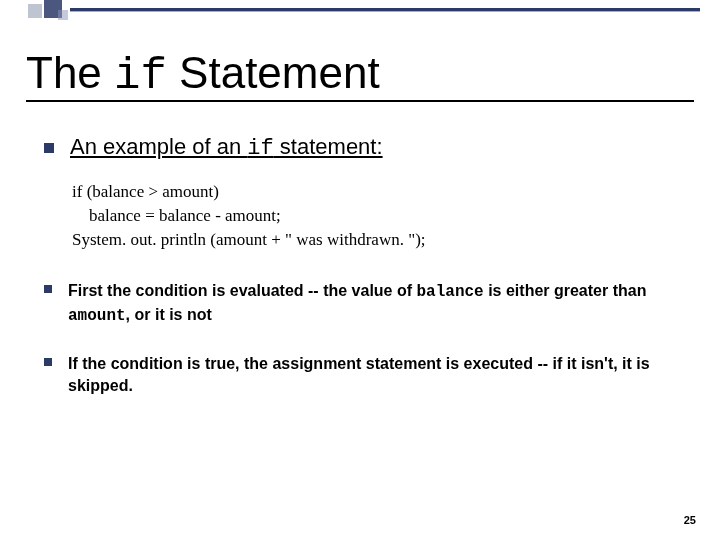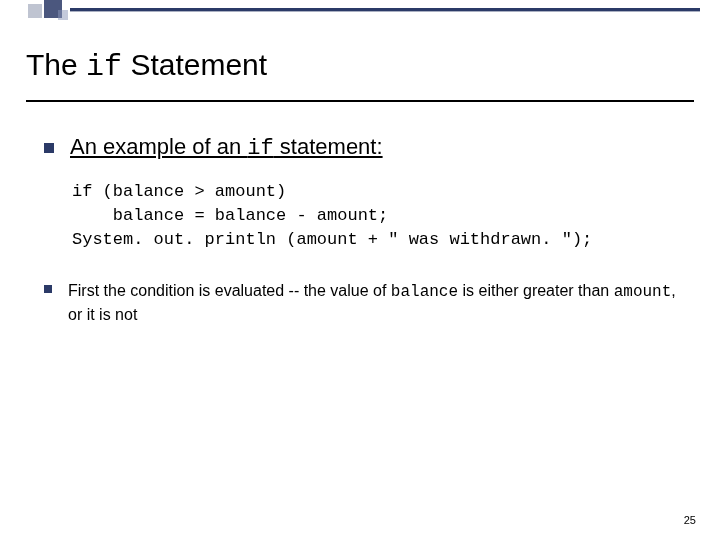--- a/index.html
+++ b/index.html
@@ -18,21 +18,21 @@
   }
   .deco .sq { position: absolute; }
   .deco .s1 { left: 28px; top: 4px; width: 14px; height: 14px; background: #2b3a67; opacity: 0.3; }
   .deco .s2 { left: 44px; top: 0px; width: 18px; height: 18px; background: #2b3a67; opacity: 0.85; }
   .deco .s3 { left: 58px; top: 10px; width: 10px; height: 10px; background: #8a95b8; opacity: 0.5; }
   .deco .bar { position: absolute; left: 70px; top: 8px; right: 20px; height: 3px; background: #2b3a67; }
   .deco .thin { position: absolute; left: 70px; top: 11px; right: 20px; height: 1px; background: #2b3a67; opacity: 0.4; }
   .title {
     position: absolute;
     left: 26px; top: 48px;
-    font-size: 30px;
+    font-size: 44px;
     color: #000;
     font-weight: normal;
   }
   .title .code { font-family: "Courier New", monospace; }
   .hr {
     position: absolute;
     left: 26px; right: 26px; top: 100px;
     height: 2px; background: #000;
   }
   .intro {
@@ -46,50 +46,51 @@
     display: inline-block;
     width: 10px; height: 10px;
     background: #2b3a67;
     margin-right: 16px;
     vertical-align: 1px;
   }
   .intro .code { font-family: "Courier New", monospace; }
   .codeblock {
     position: absolute;
     left: 72px; top: 180px; right: 20px;
-    font-family: Liberation Mono, monospace;
+    font-family: Liberation Serif, serif;
     font-size: 17px;
     line-height: 1.4;
     white-space: pre;
     color: #000;
   }
   .list {
     position: absolute;
     left: 44px; top: 280px; right: 40px;
   }
   .item {
     font-size: 16px;
     line-height: 1.35;
     margin-bottom: 26px;
     color: #000;
     padding-left: 24px;
     position: relative;
+    font-weight: bold;
   }
   .item .b {
     position: absolute;
     left: 0; top: 5px;
     width: 8px; height: 8px;
     background: #2b3a67;
   }
   .item .code { font-family: "Courier New", monospace; }
   .pagenum {
     position: absolute;
     right: 24px; bottom: 14px;
     font-size: 11px;
-    font-weight: normal;
+    font-weight: bold;
     color: #000;
   }
 </style>
 </head>
 <body>
 
 <div class="deco">
   <div class="sq s1"></div>
   <div class="sq s2"></div>
   <div class="sq s3"></div>
@@ -108,15 +109,19 @@
 
 <div class="codeblock"><span>if (balance &gt; amount)</span>
 <span>    balance = balance - amount;</span>
 <span>System. out. println (amount + " was withdrawn. ");</span></div>
 
 <div class="list">
   <div class="item">
     <span class="b"></span>
     <span>First the condition is evaluated -- the value of </span><span class="code">balance</span><span> is either greater than </span><span class="code">amount</span><span>, or it is not</span>
   </div>
+  <div class="item">
+    <span class="b"></span>
+    <span>If the condition is true, the assignment statement is executed -- if it isn't, it is skipped.</span>
+  </div>
 </div>
 
 <div class="pagenum">25</div>
 
 </body></html>

